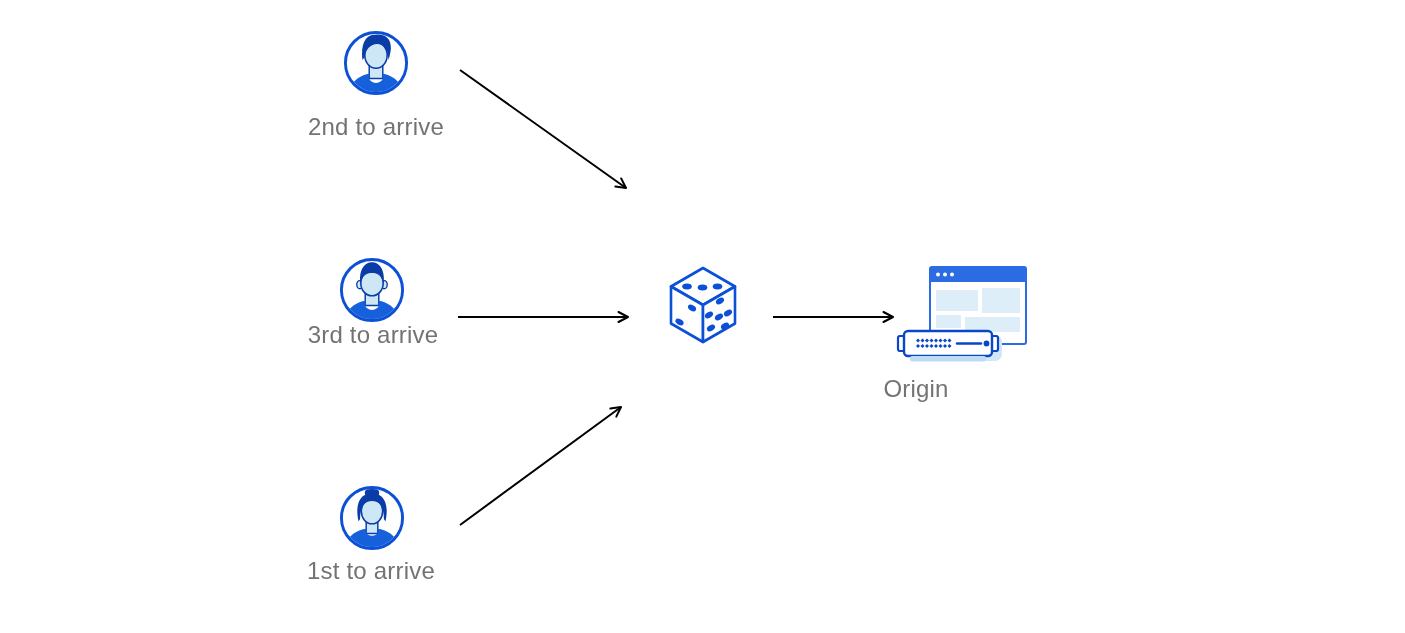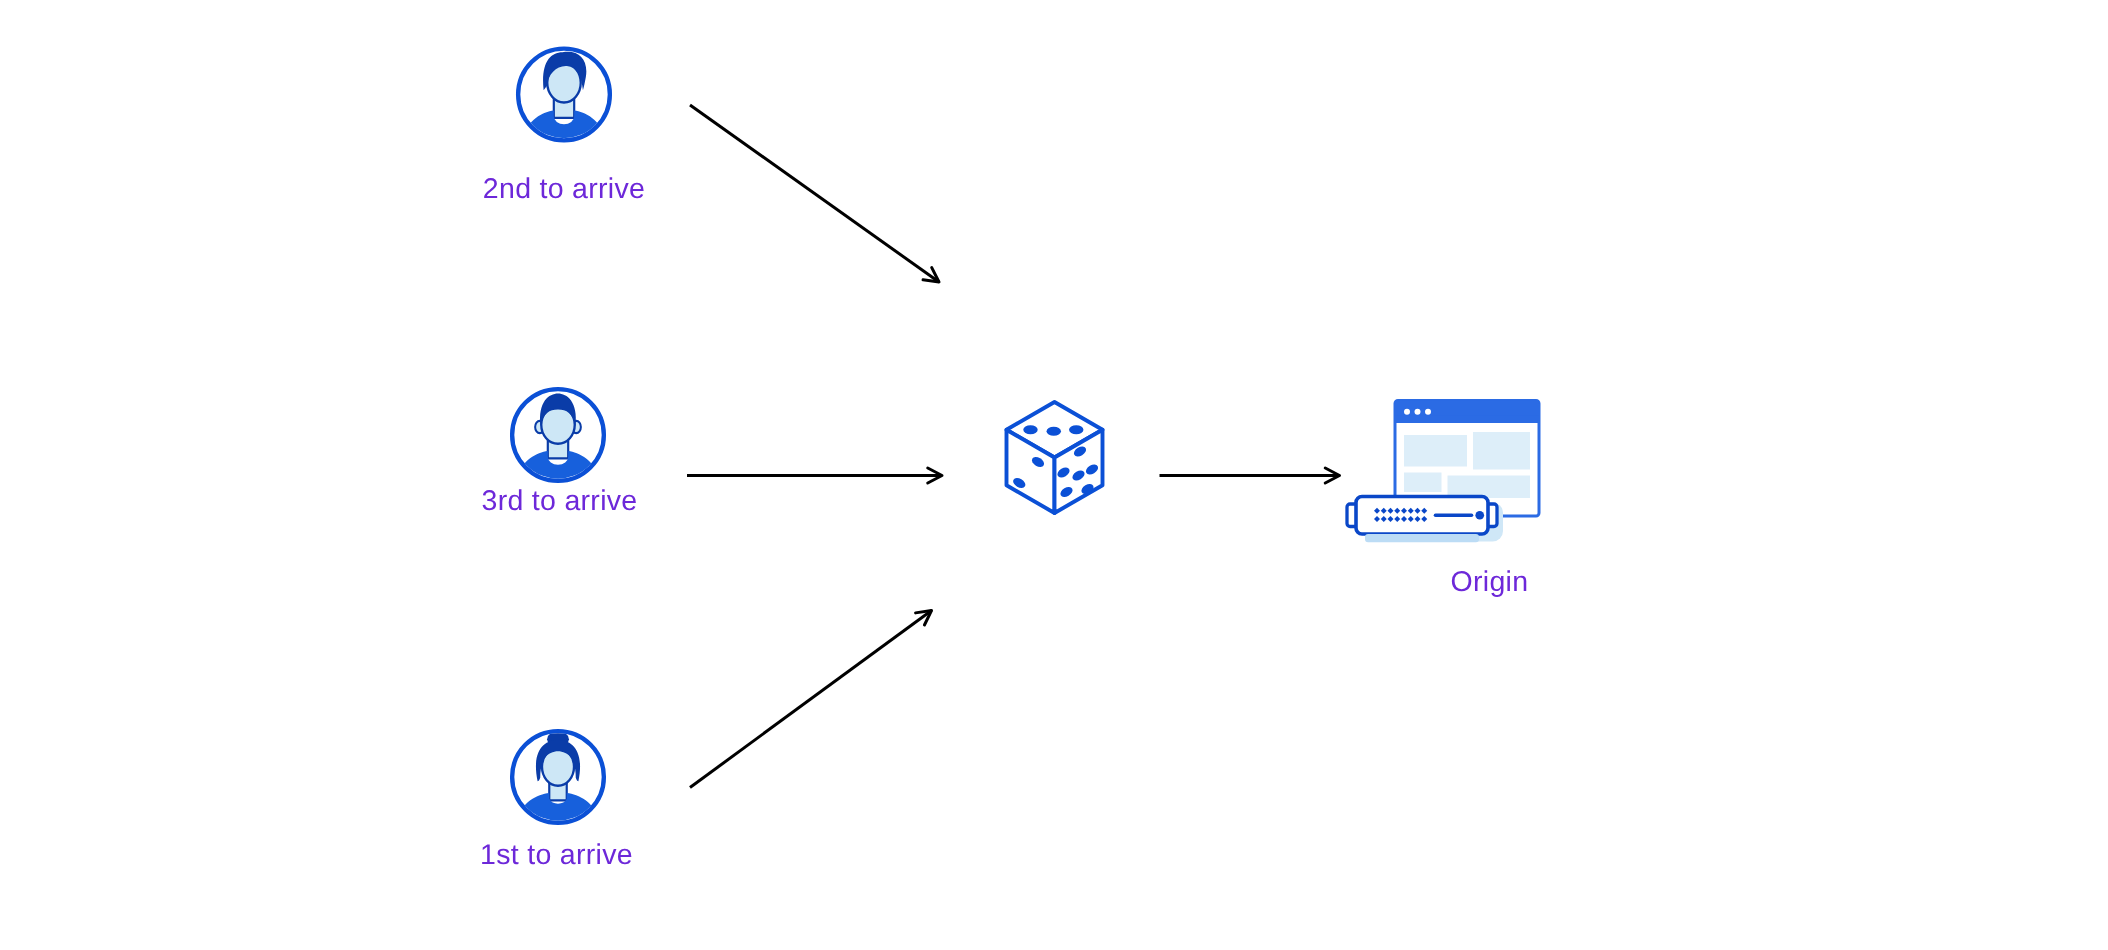--- a/index.html
+++ b/index.html
@@ -3,21 +3,21 @@
 <meta charset="utf-8">
 <style>
   html,body{margin:0;padding:0;background:#fff;}
   .canvas{
     position:relative;width:1405px;height:633px;background:#fff;overflow:hidden;
     font-family:"Liberation Sans",sans-serif;
   }
   .node{position:absolute;}
   .node-label{
     position:absolute;width:160px;text-align:center;
-    font-size:19px;line-height:22px;color:#6d28d9;letter-spacing:.2px;
+    font-size:24px;line-height:22px;color:#737373;letter-spacing:.2px;
   }
   .icon-wrap{display:block;}
   svg{display:block;}
   .arrow-layer{position:absolute;left:0;top:0;pointer-events:none;}
 </style>
 </head>
 <body>
 
 <div class="canvas">
 
@@ -160,15 +160,15 @@
           <rect x="38.6" y="79.6" width="2.8" height="2.8" transform="rotate(45 40 81)"></rect>
           <rect x="43.1" y="79.6" width="2.8" height="2.8" transform="rotate(45 44.5 81)"></rect>
           <rect x="47.6" y="79.6" width="2.8" height="2.8" transform="rotate(45 49 81)"></rect>
           <rect x="52.1" y="79.6" width="2.8" height="2.8" transform="rotate(45 53.5 81)"></rect>
         </g>
         <line x1="61" y1="78.5" x2="85" y2="78.5" stroke="#0a47c8" stroke-width="2.4" stroke-linecap="round"></line>
         <circle cx="90.5" cy="78.5" r="2.9" fill="#0a47c8"></circle>
       </svg>
     </span>
   </div>
-  <div class="node-label" style="left:913px;top:378px;">Origin</div>
+  <div class="node-label" style="left:836px;top:378px;">Origin</div>
 
 </div>
 
 </body></html>

